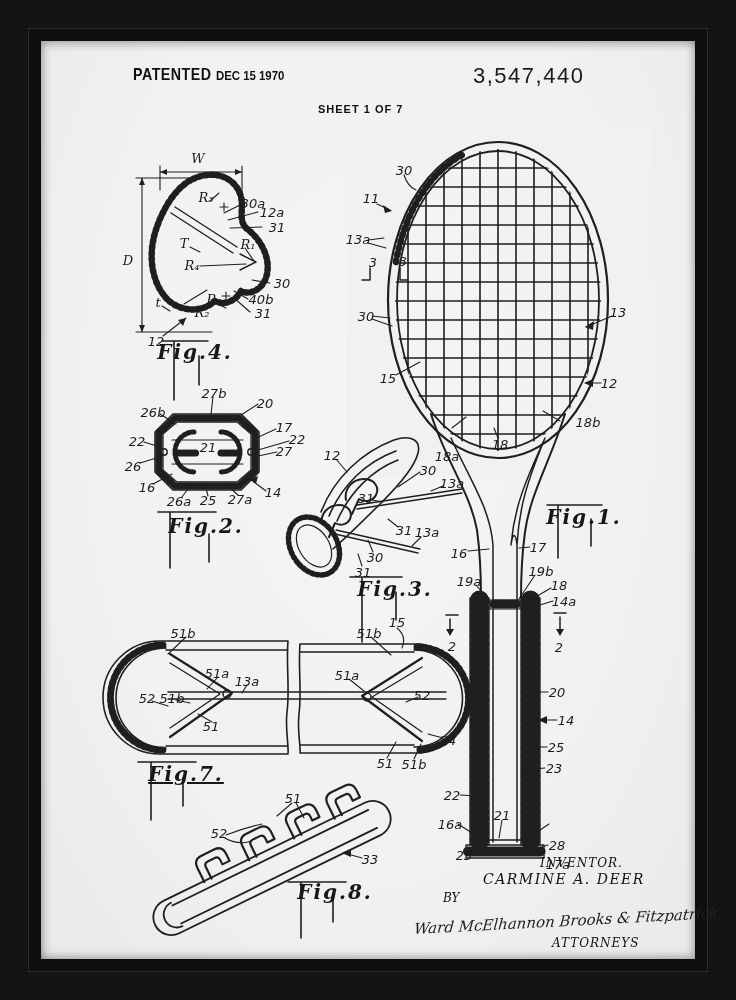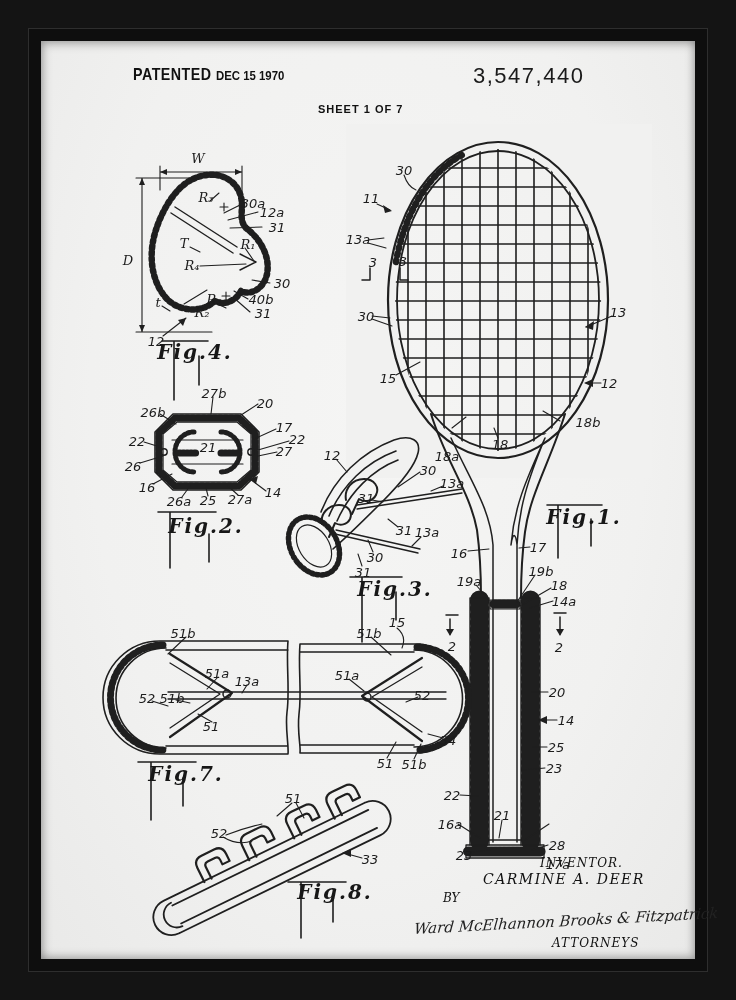--- a/index.html
+++ b/index.html
@@ -265,16 +265,16 @@
       <span class="ann" style="left: 422px; top: 695px;">52</span>
       <span class="ann" style="left: 385px; top: 763px;">51</span>
       <span class="ann" style="left: 414px; top: 764px;">51b</span>
       <span class="ann" style="left: 293px; top: 798px;">51</span>
       <span class="ann" style="left: 219px; top: 833px;">52</span>
       <span class="ann" style="left: 370px; top: 859px;">33</span>
       <span class="figlabel" style="left: 584px; top: 517px;">Fig.1.</span>
       <span class="figlabel" style="left: 206px; top: 526px; text-align: right;">Fig.2.</span>
       <span class="figlabel" style="left: 395px; top: 589px;">Fig.3.</span>
       <span class="figlabel" style="left: 195px; top: 352px;">Fig.4.</span>
-      <span class="figlabel" style="left: 186px; top: 774px;">Fig.7.</span>
+      <span class="figlabel" style="left: 186px; top: 774px; text-decoration: underline;">Fig.7.</span>
       <span class="figlabel" style="left: 335px; top: 892px;">Fig.8.</span>
     </div>
 </div>
 
 </body></html>

